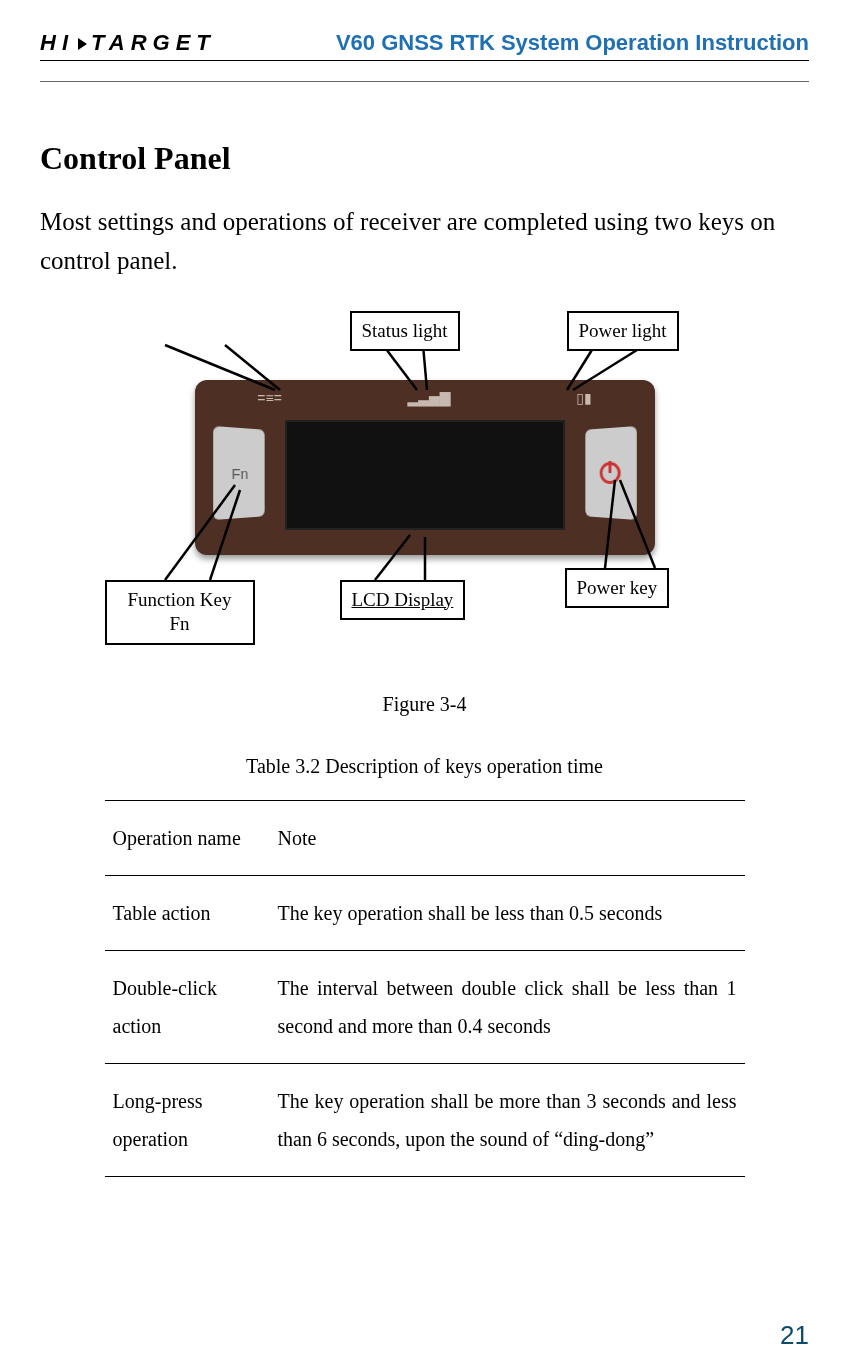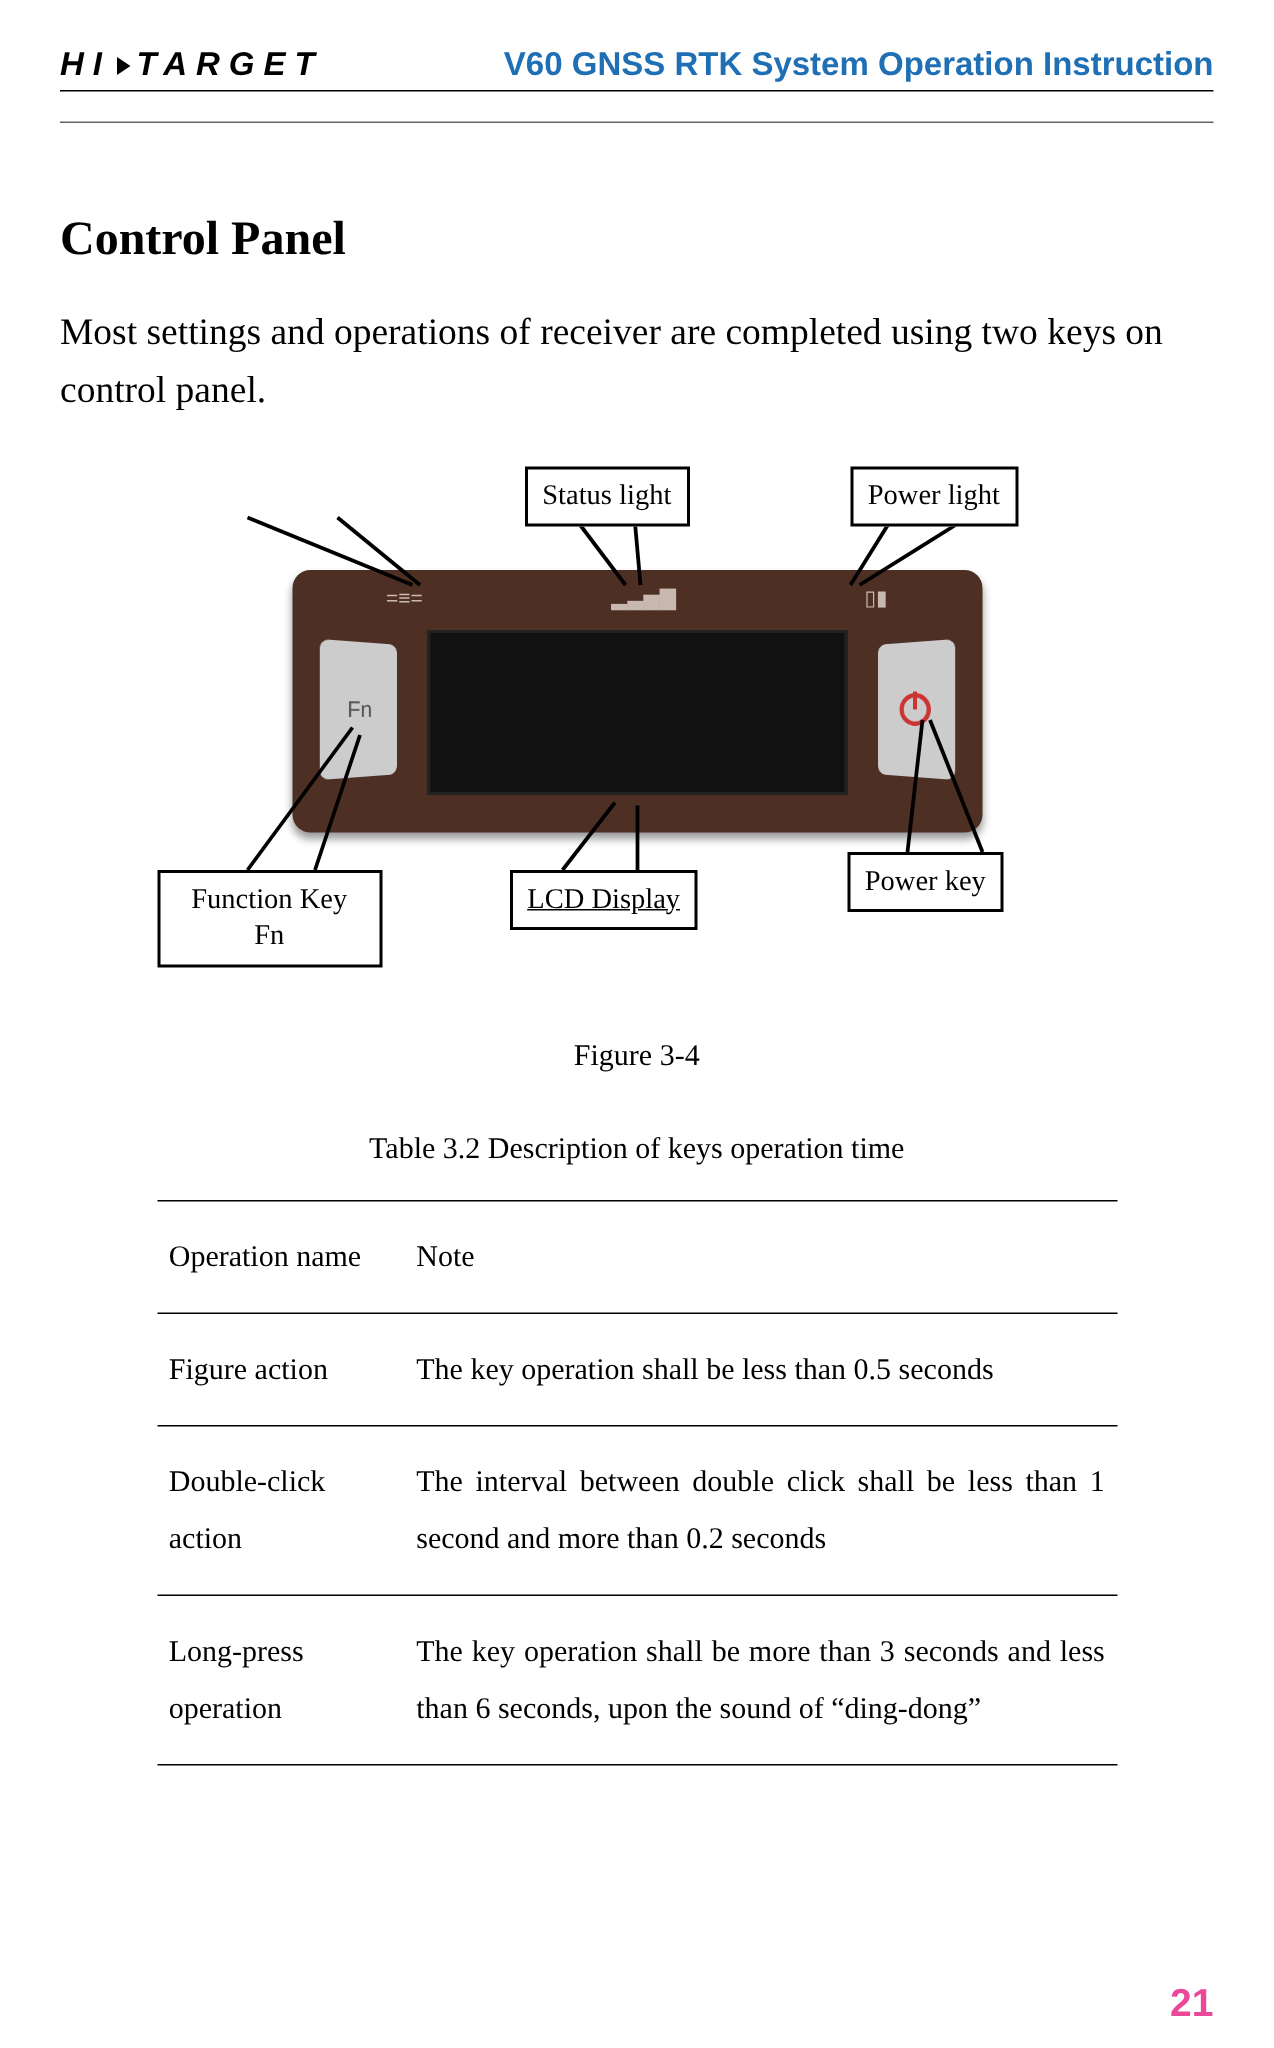--- a/index.html
+++ b/index.html
@@ -159,22 +159,22 @@
   table.ops td:last-child  { text-align: justify; margin-left: 19px; }
   table.ops tr { border-top: 1.5px solid #000; }
   table.ops tr:last-child td { border-bottom: 1.5px solid #000; }
   
   .page-num {
     position: absolute;
     right: 40px;
     bottom: 14px;
     font-family: Arial, sans-serif;
     font-size: 26px;
-    font-weight: bold;
-    color: #ec4899;
+    font-weight: normal;
+    color: #0c4a6e;
   }
 </style>
 </head>
 <body>
 
 <div class="header">
   <span class="logo">
     <span>HI</span><span class="tri"></span><span>TARGET</span>
   </span>
   <span class="doc-title">V60 GNSS RTK System Operation Instruction</span>
@@ -235,26 +235,26 @@
 <div class="fig-cap">Figure 3-4</div>
 <div class="tbl-cap">Table 3.2 Description of keys operation time</div>
 
 <table class="ops">
   <tbody>
       <tr>
     <td>Operation name</td>
     <td>Note</td>
   </tr>
   <tr>
-    <td>Figure action</td>
+    <td>Table action</td>
     <td>The key operation shall be less than 0.5 seconds</td>
   </tr>
   <tr>
     <td>Double-click action</td>
-    <td>The interval between double click shall be less than 1 second and more than 0.2 seconds</td>
+    <td>The interval between double click shall be less than 1 second and more than 0.4 seconds</td>
   </tr>
   <tr>
     <td>Long-press operation</td>
     <td>The key operation shall be more than 3 seconds and less than 6 seconds, upon the sound of “ding-dong”</td>
   </tr>
 </tbody>
   </table>
 
 <div class="page-num">21</div>
 

